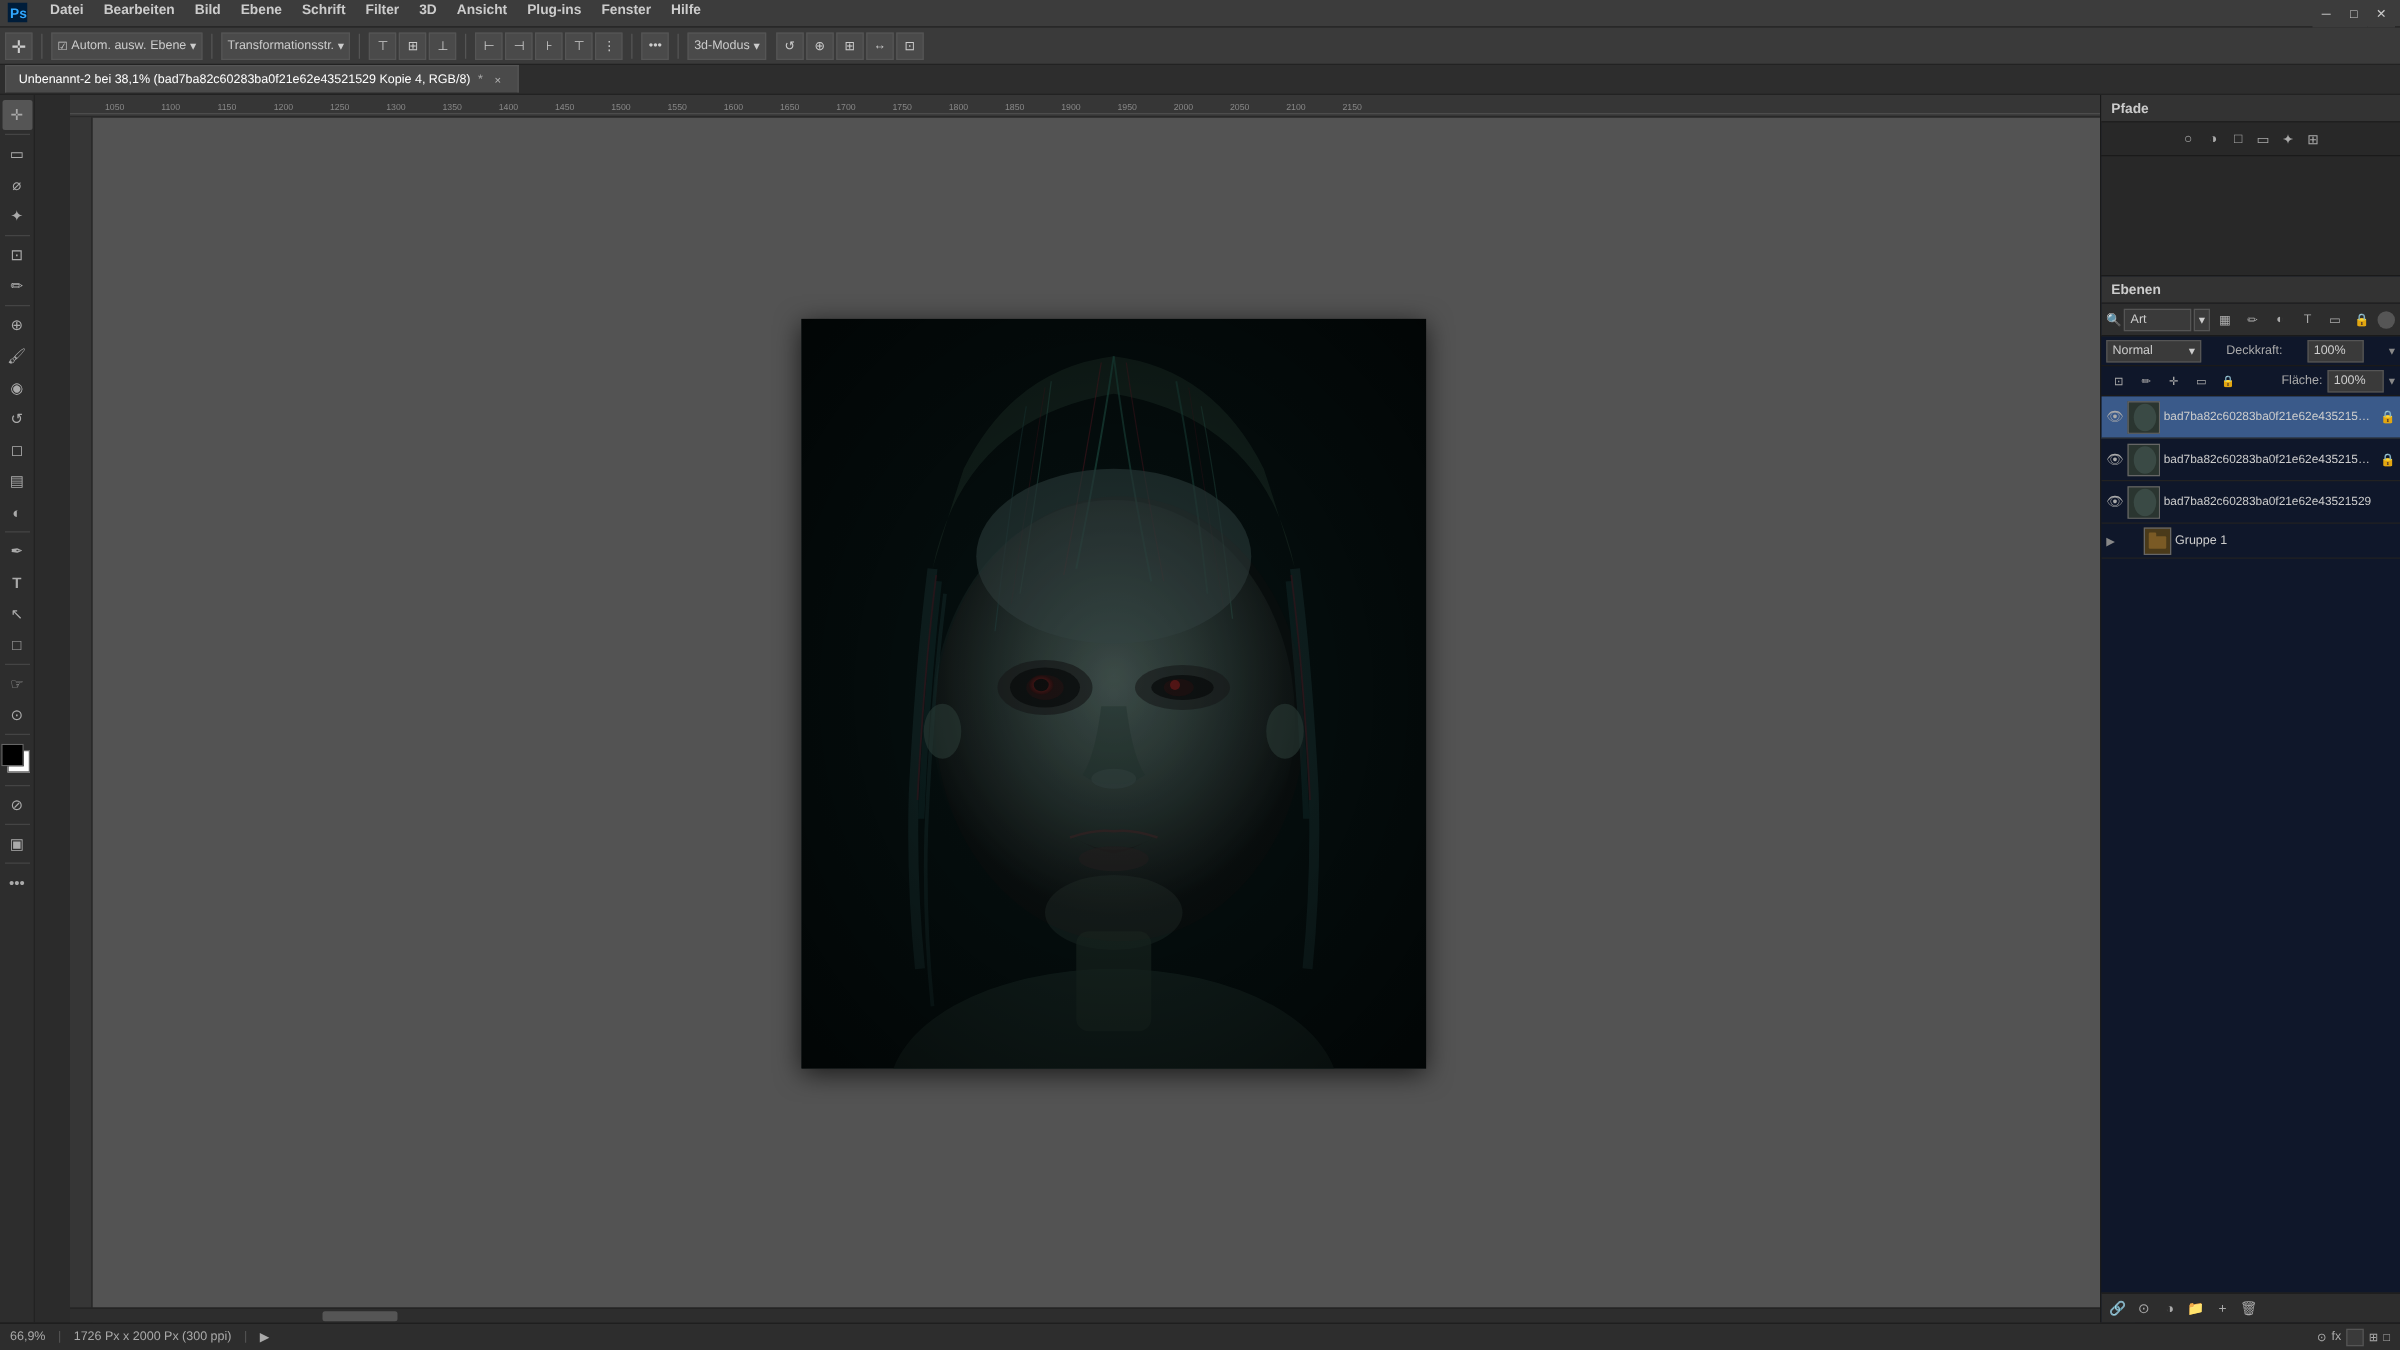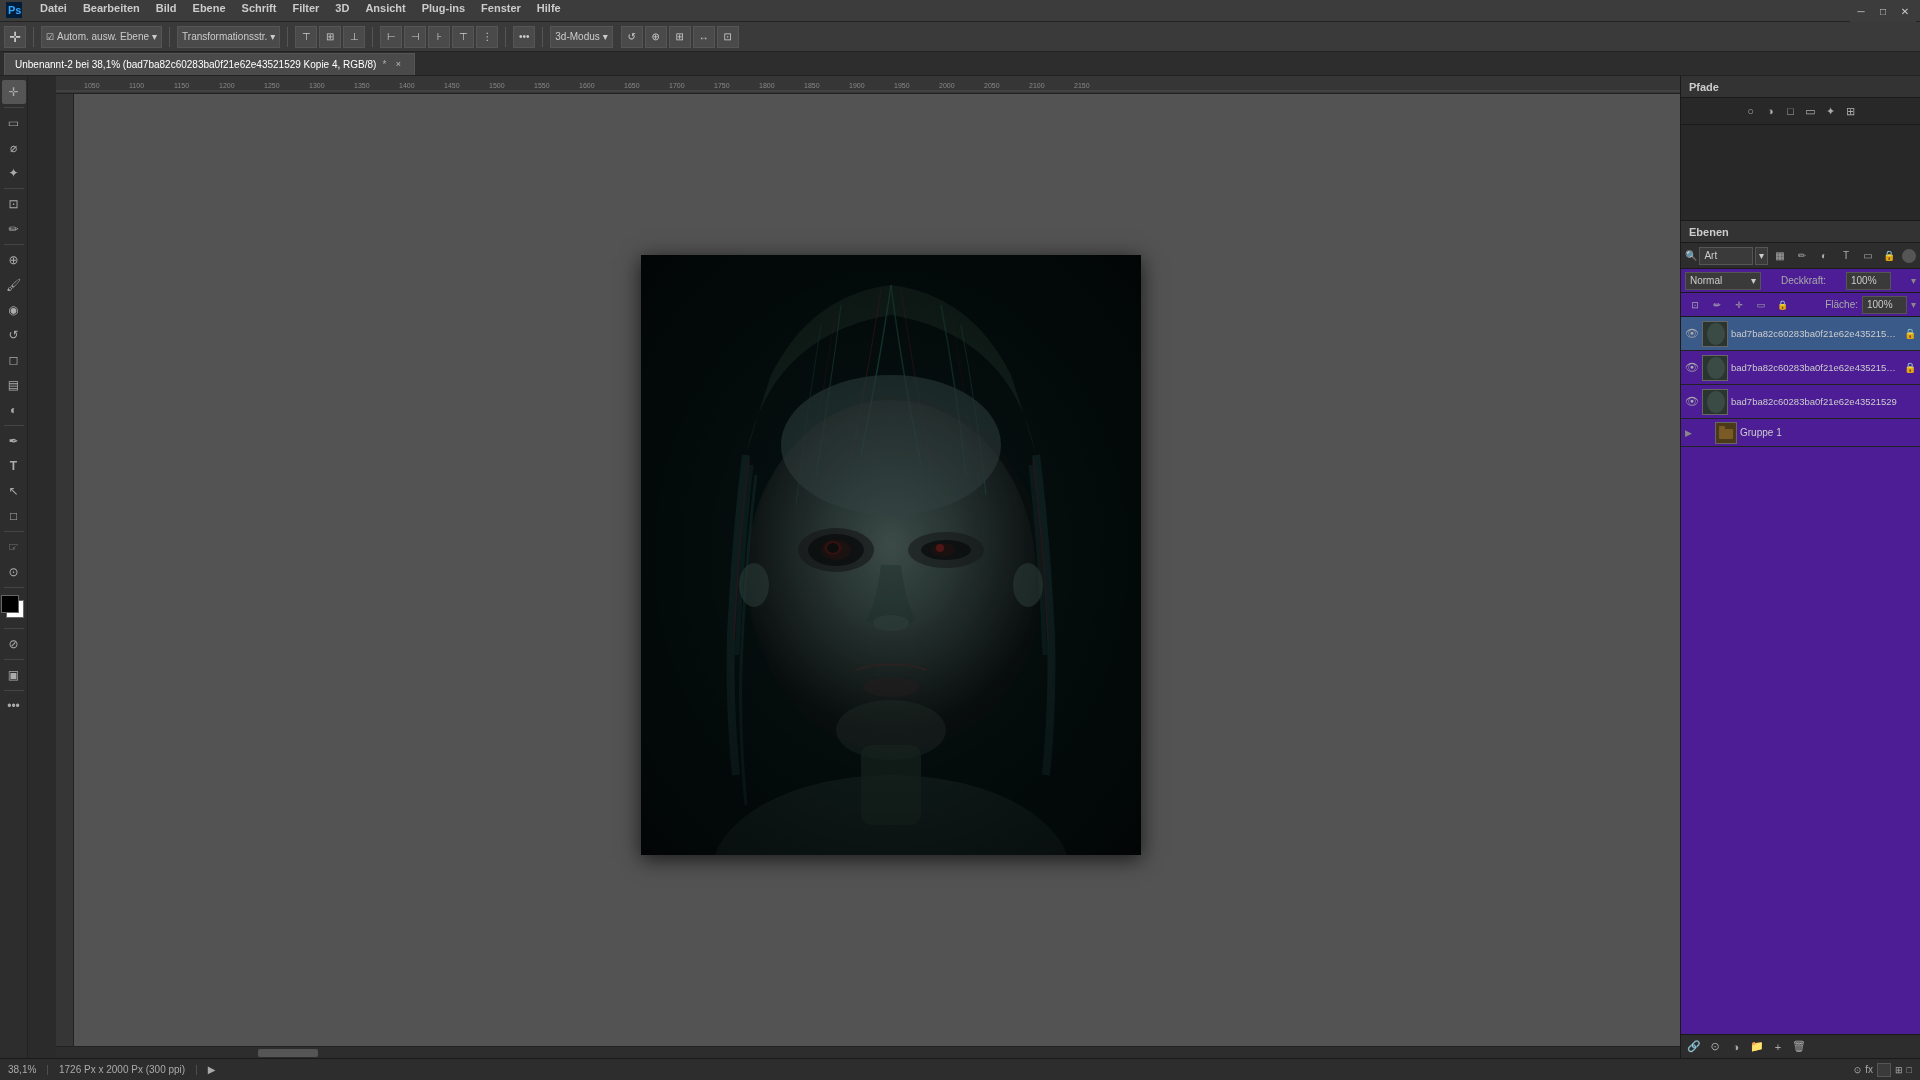--- a/index.html
+++ b/index.html
@@ -89,21 +89,21 @@
       align-items: center;
       gap: 2px;
     }
 
     
     #tab-bar {
       width: 100%;
       height: 24px;
       background: #2d2d2d;
       display: flex;
-      align-items: center;
+      align-items: flex-start;
       padding: 0 4px;
       border-bottom: 1px solid #222;
     }
     .tab {
       height: 22px;
       padding: 0 10px;
       background: #3c3c3c;
       border: 1px solid #555;
       border-bottom: none;
       font-size: 10px;
@@ -665,21 +665,21 @@
         </svg>
       </div>
     </div>
 
     <div style="position:absolute; bottom:0; left:0; right:0; height:12px; background:#2d2d2d; border-top:1px solid #222; display:flex; align-items:center; padding:0 2px;">
       <div style="width:60px; height:8px; background:#555; border-radius:2px; margin-left:200px;"></div>
     </div>
 
   </div>
 
-  <div id="right-panel" style="width:240px; background:#4c1d95; border-left:1px solid #1a1a1a; display:flex; flex-direction:column; position:absolute; right:0; top:0; bottom:0; z-index:10;">
+  <div id="right-panel" style="width:240px; background:#0f172a; border-left:1px solid #1a1a1a; display:flex; flex-direction:column; position:absolute; right:0; top:0; bottom:0; z-index:10;">
 
     <div id="pfade-panel" style="height:145px; border-bottom:1px solid #1a1a1a;">
       <div class="panel-header">
         <span>Pfade</span>
       </div>
 
       <div style="display:flex; align-items:center; justify-content:center; gap:2px; padding:4px 6px; border-bottom:1px solid #1a1a1a;">
         <div class="panel-icon-btn">○</div>
         <div class="panel-icon-btn">◑</div>
         <div class="panel-icon-btn">□</div>
@@ -797,21 +797,21 @@
         </div>
       </div>
 
     </div>
 
   </div>
 
 </div>
 
 <div id="status-bar" style="position:absolute; bottom:0; left:0; right:0; height:22px; background:#2d2d2d; border-top:1px solid #1a1a1a; display:flex; align-items:center; padding:0 8px; gap:10px; font-size:10px; color:#aaa; z-index:100;">
-  <span>38,1%</span>
+  <span>66,9%</span>
   <span style="color:#555;">|</span>
   <span>1726 Px x 2000 Px (300 ppi)</span>
   <span style="color:#555;">|</span>
   <span style="cursor:pointer;">▶</span>
 
   <div style="margin-left:auto; display:flex; gap:4px; align-items:center;">
     <div style="font-size:9px;">⊙</div>
     <div style="font-size:10px;">fx</div>
     <div style="width:14px; height:14px; background:#3a3a3a; border:1px solid #555;"></div>
     <div style="font-size:9px;">⊞</div>

